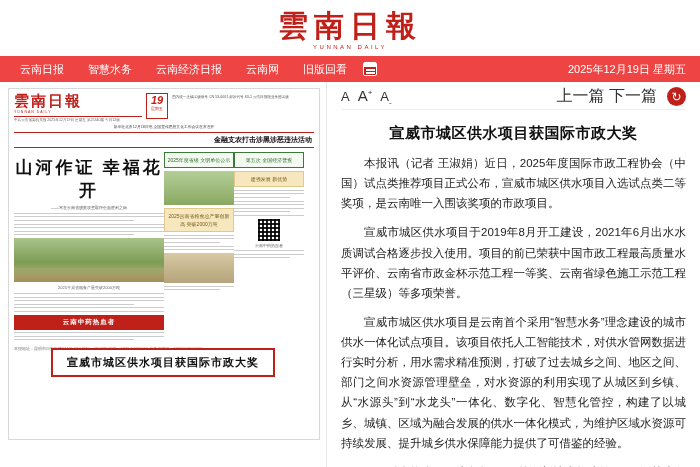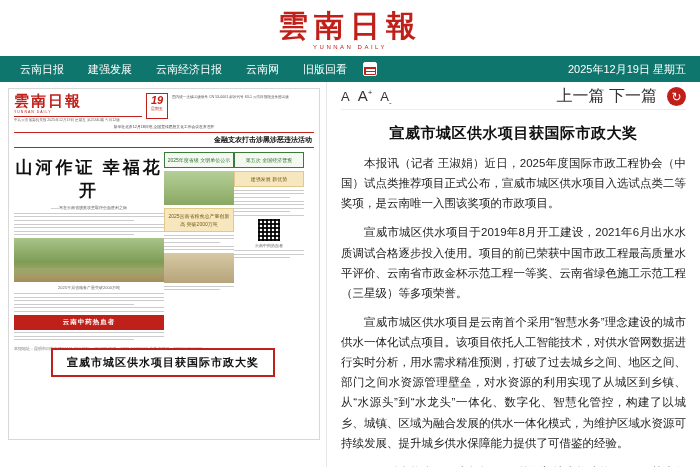--- a/index.html
+++ b/index.html
@@ -22,21 +22,21 @@
     font-family:"Liberation Serif", serif;
     font-size:30px; font-weight:bold; color:#c0201a;
     letter-spacing:6px; line-height:1.05;
   }
   .logo-sub {
     font-size:6px; color:#c0201a; letter-spacing:2.5px; margin-top:2px;
   }
 
   
   .navbar {
-    height:26px; background:#0f766e; display:flex; align-items:center;
+    height:26px; background:#ef4444; display:flex; align-items:center;
     padding:0 8px; color:#fff; font-size:11px;
   }
   .navbar .nav-item {
     padding:0 12px; white-space:nowrap; cursor:pointer;
   }
   .navbar .nav-spacer { flex:1 1 auto; }
   .cal-icon {
     width:14px; height:14px; border:1px solid #fff; border-radius:2px;
     position:relative; margin:0 10px 0 4px; display:inline-block;
     background:#c0201a;
@@ -173,21 +173,21 @@
 
   <div class="masthead">
     <div class="logo-wrap">
       <div class="logo-main">雲南日報</div>
       <div class="logo-sub">YUNNAN DAILY</div>
     </div>
   </div>
 
   <div class="navbar">
     <div class="nav-item">云南日报</div>
-    <div class="nav-item">建强发展</div>
+    <div class="nav-item">智慧水务</div>
     <div class="nav-item">云南经济日报</div>
     <div class="nav-item">云南网</div>
     <div class="nav-item">旧版回看</div>
     <span class="cal-icon"></span>
     <div class="nav-spacer"></div>
     <div class="date-text">2025年12月19日 星期五</div>
   </div>
 
   <div class="content">
 

